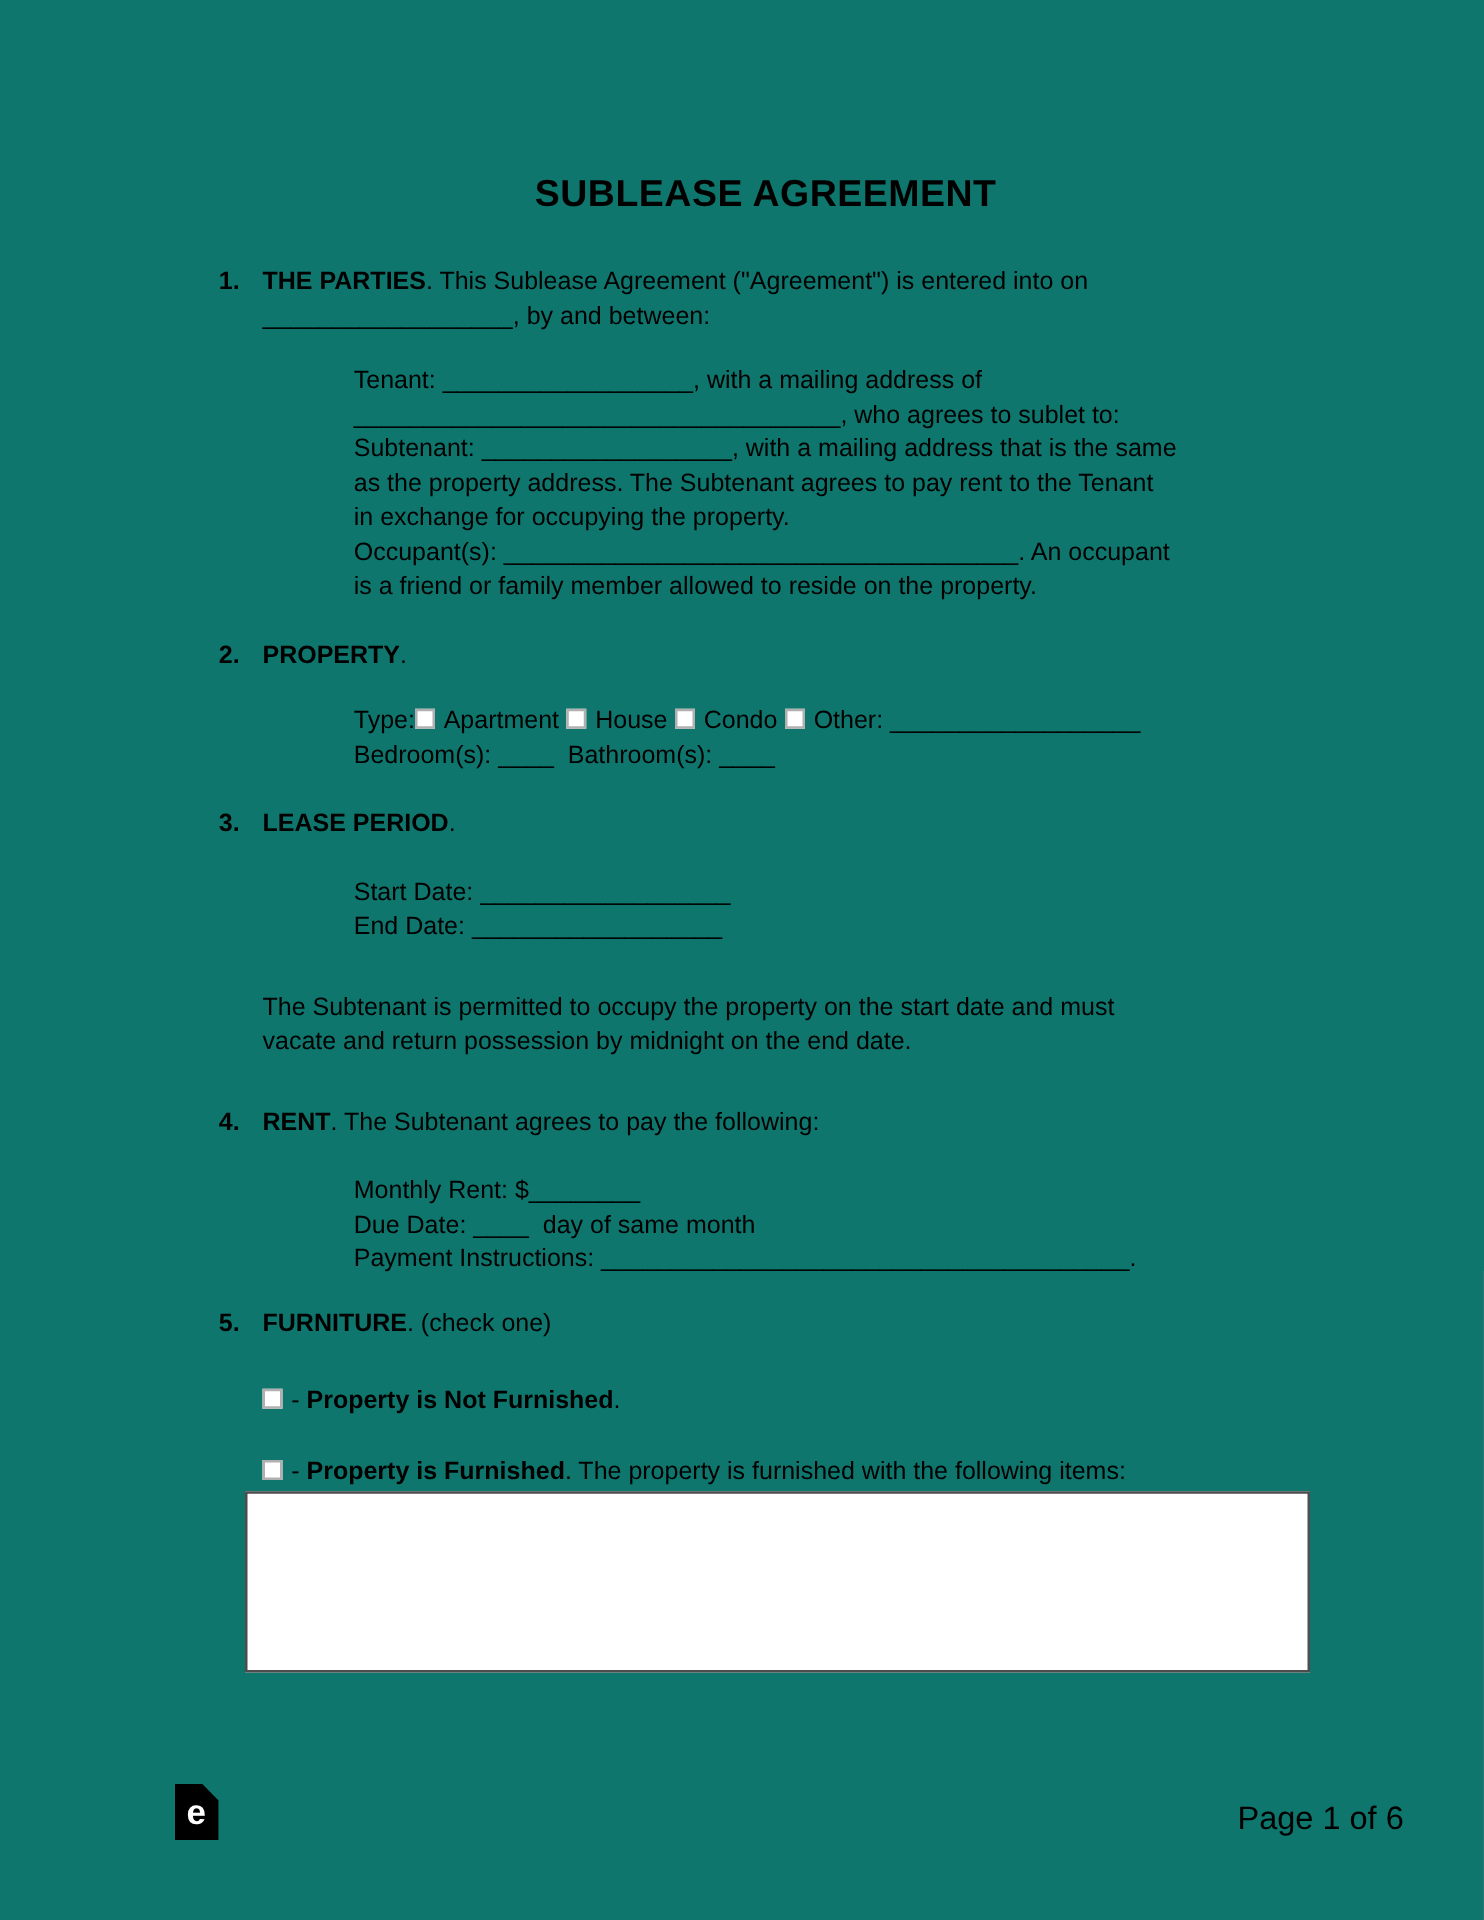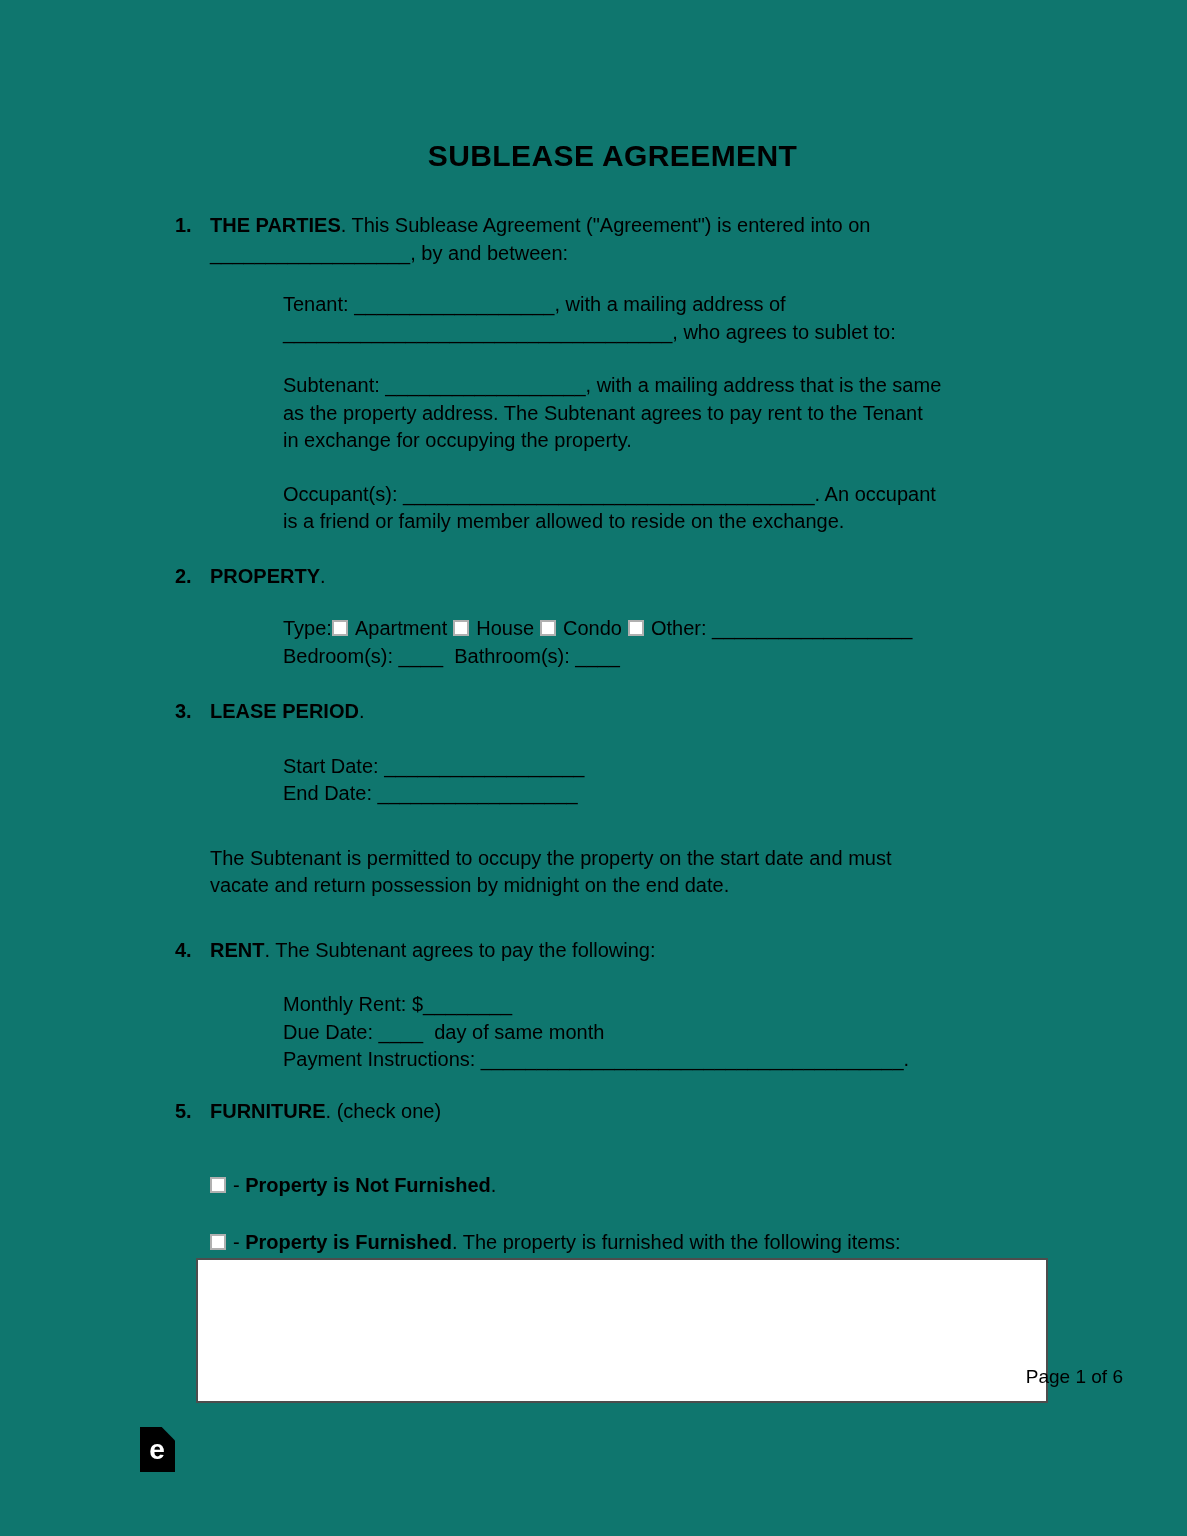--- a/index.html
+++ b/index.html
@@ -14,41 +14,41 @@
   }
   .content { position:absolute; left:175px; top:212px; width:900px; }
   .sec { display:flex; }
   .num { width:35px; flex:0 0 35px; font-weight:bold; }
   .secbody { flex:1 1 auto; min-width:0; }
   .line { white-space:pre; }
   .indent { margin-left:73px; }
   .u { text-underline-offset:3px; text-decoration-thickness:1.5px; }
   .b { font-weight:bold;text-align:center; }
   .mt2{margin-top:2px}.mt23{margin-top:37px}.mt24{margin-top:24px}.mt25{margin-top:25px}
-  .mt26{margin-top:26px}.mt27{margin-top:27px}.mt28{margin-top:28px}.mt29{margin-top:29px}.mt30{margin-top:47px}
+  .mt26{}.mt27{margin-top:27px}.mt28{margin-top:28px}.mt29{margin-top:29px}.mt30{margin-top:34px}
   .cb {
     display:inline-block; width:12px; height:12px; border:2px solid #b0b0b0;
     margin:0 7px 0 6px; vertical-align:-1px; background:#fff;
   }
   .cb-lead { margin-left:0; }
   .items-box {
     margin-left:-14px; width:848px; height:141px;
     border:2px solid #4d4d4d; background:#fff;
   }
   .logo { position:absolute; left:140px; top:1427px; width:35px; height:45px; }
   .logo-sheet {
     position:absolute; left:0; top:0; width:100%; height:100%; background:#000;
     -webkit-clip-path:polygon(0 0, 62% 0, 100% 30%, 100% 100%, 0 100%);
     clip-path:polygon(0 0, 62% 0, 100% 30%, 100% 100%, 0 100%);
   }
   .logo-letter {
     position:absolute; left:0; right:1px; top:9px; text-align:center;
     color:#fff; font-size:28px; font-weight:bold; line-height:1;
   }
-  .page-label { position:absolute; top:1363px; right:102px; font-size:19px;text-align:right; }
+  .page-label { position:absolute; top:1441px; right:102px; font-size:26px;text-align:right; }
 </style>
 </head>
 <body>
 
 <div class="page">
 
   <div class="title">SUBLEASE AGREEMENT</div>
 
   <div class="content">
 
@@ -64,21 +64,21 @@
         </div>
 
         <div class="indent mt26">
           <div class="line"><span class="u">Subtenant</span><span>: __________________, with a mailing address that is the same</span></div>
           <div class="line"><span>as the property address. The Subtenant agrees to pay rent to the Tenant</span></div>
           <div class="line"><span>in exchange for occupying the property.</span></div>
         </div>
 
         <div class="indent mt26">
           <div class="line"><span class="u">Occupant(s)</span><span>: _____________________________________. An occupant</span></div>
-          <div class="line"><span>is a friend or family member allowed to reside on the exchange.</span></div>
+          <div class="line"><span>is a friend or family member allowed to reside on the property.</span></div>
         </div>
       </div>
     </div>
 
     <div class="sec mt27">
       <div class="num">2.</div>
       <div class="secbody">
         <div class="line"><span class="b">PROPERTY</span><span>.</span></div>
 
         <div class="indent mt25">

